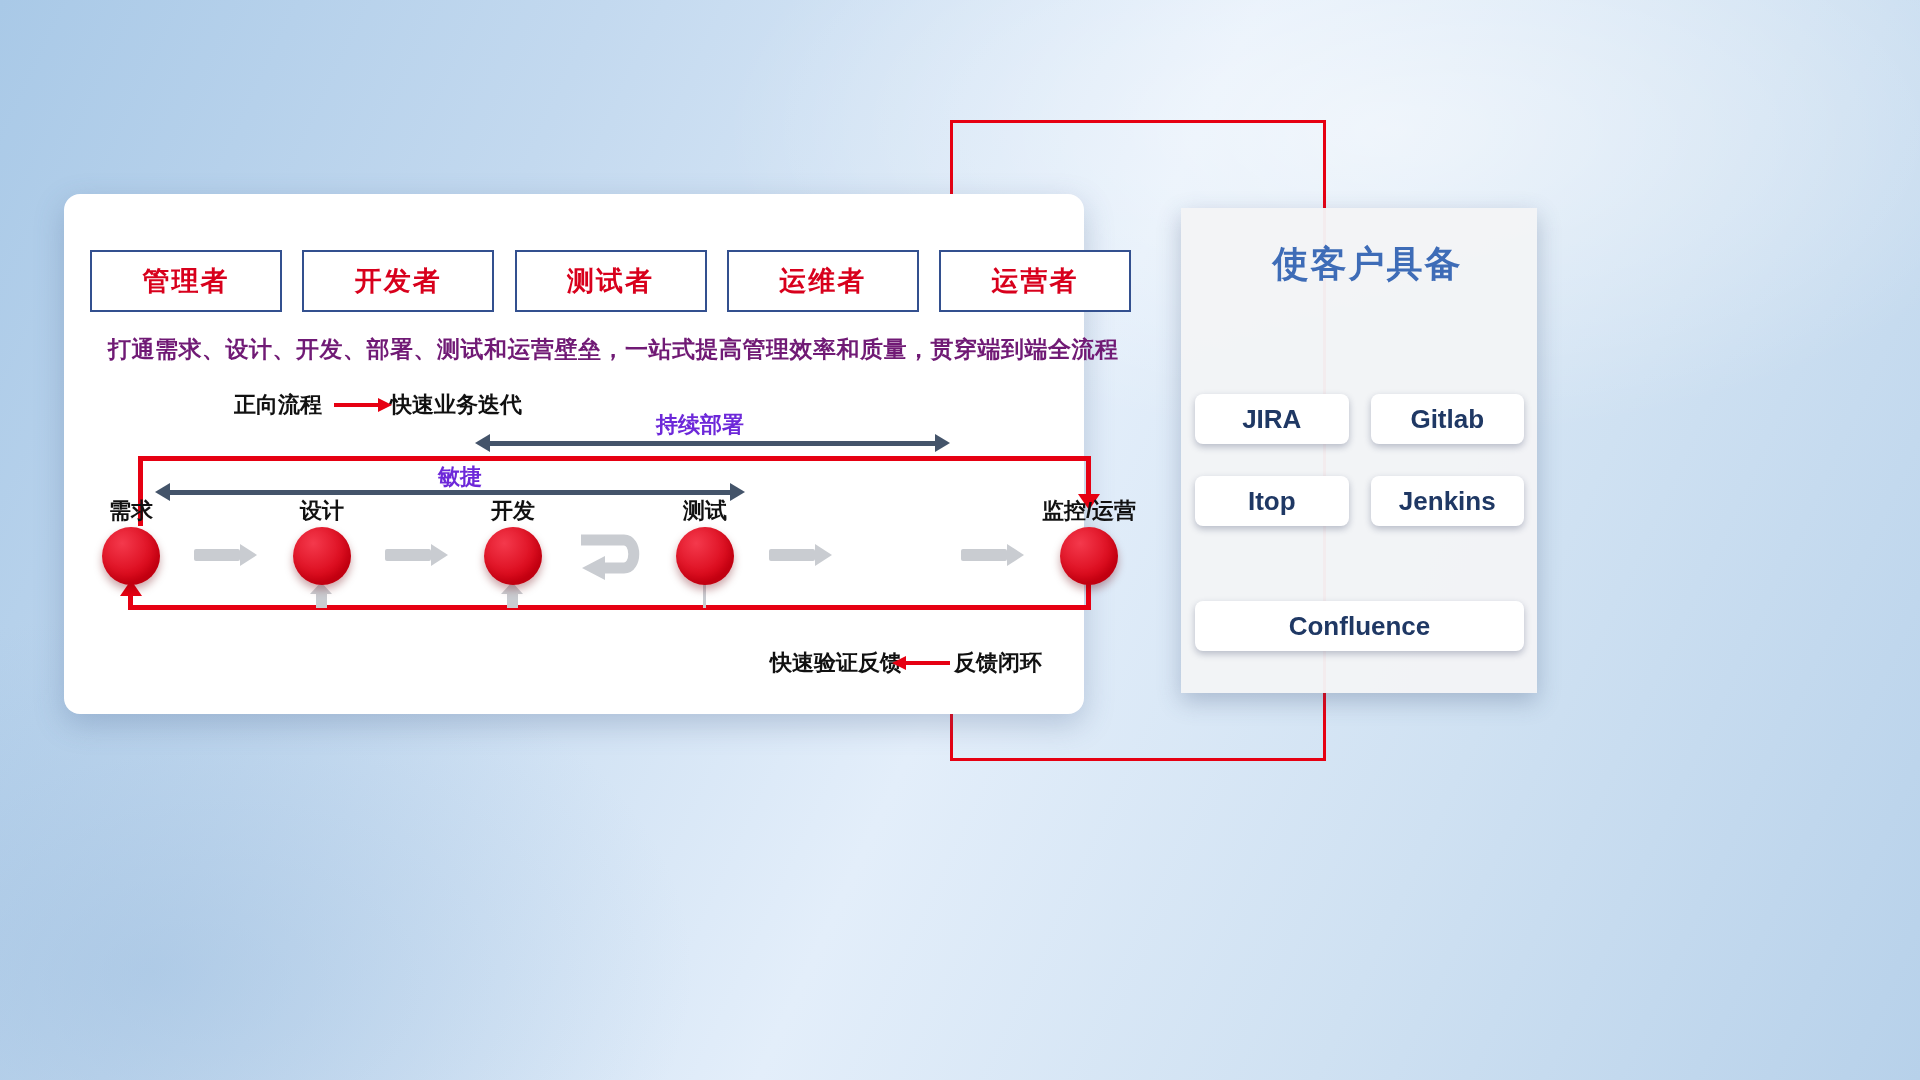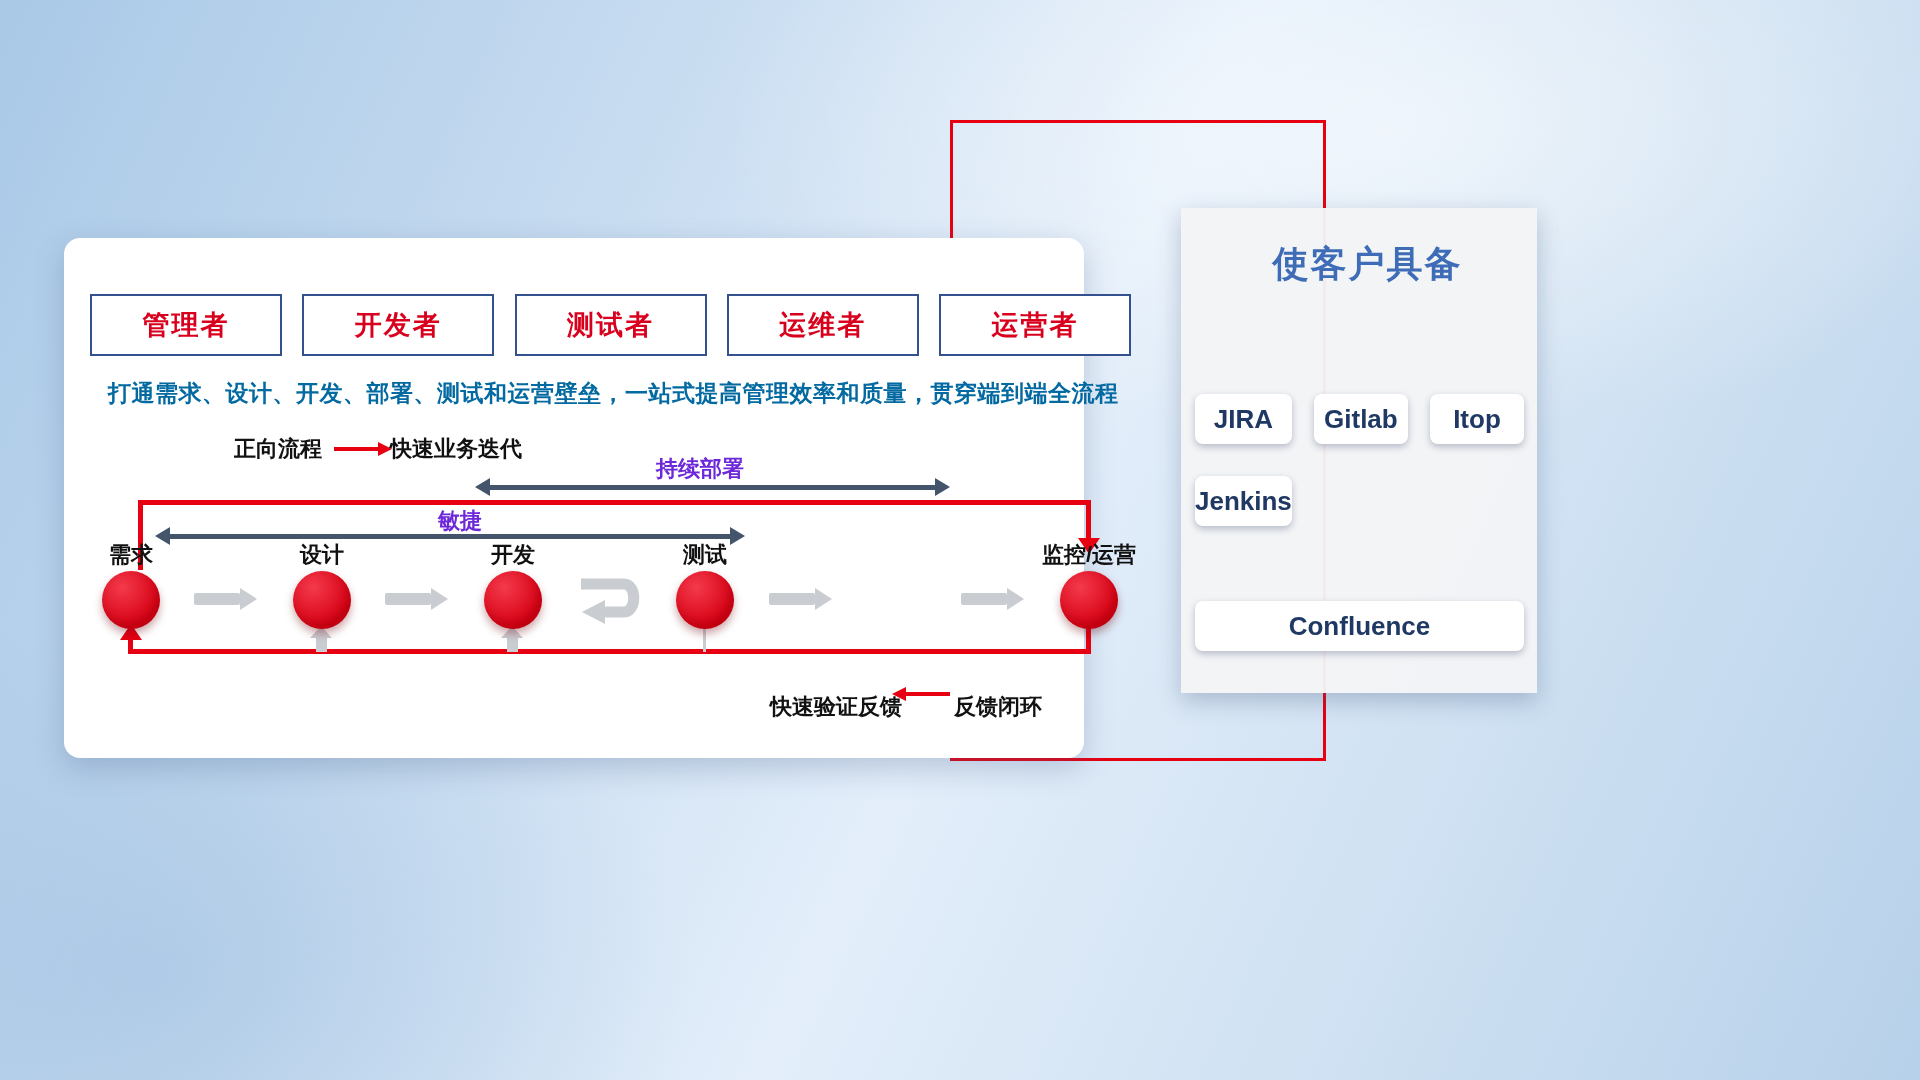--- a/index.html
+++ b/index.html
@@ -17,45 +17,44 @@
   .red-frame {
     position:absolute; left:950px; top:120px; width:376px; height:641px;
     border:3px solid #e60012; z-index:1;
   }
 
   
   .card {
     position:absolute; left:64px; top:194px; width:1020px; height:520px;
     background:#ffffff; border-radius:16px; z-index:2;
     box-shadow:0 10px 30px rgba(70,95,135,.28);
-    margin-top:44px;
   }
 
   
   .roles { position:absolute; left:26px; top:56px; width:1041px; display:flex; justify-content:space-between; }
   .role-box {
     width:192px; height:62px; border:2px solid #33508f; background:#fff;
     display:flex; align-items:center; justify-content:center;
   }
   .role-box span { font-size:27px; font-weight:bold; color:#d8001c; letter-spacing:2px; }
 
   .subtitle {
     position:absolute; left:44px; top:140px; width:1040px;
-    font-size:23px; font-weight:bold; color:#0369a1; letter-spacing:.5px; white-space:nowrap;
+    font-size:23px; font-weight:bold; color:#701a75; letter-spacing:.5px; white-space:nowrap;
   }
 
   
   .legend-forward { position:absolute; left:170px; top:196px; display:flex; align-items:center; gap:12px;text-align:center; }
   .legend-forward .txt { font-size:22px; font-weight:bold; color:#111; }
   .arrow-r-red { position:relative; display:inline-block; width:44px; height:4px; background:#e60012; }
   .arrow-r-red::after { content:""; position:absolute; right:-14px; top:-5px; border-style:solid;
     border-width:7px 0 7px 14px; border-color:transparent transparent transparent #e60012; }
 
   
-  .legend-feedback { position:absolute; left:706px; top:454px; display:flex; gap:4px; }
+  .legend-feedback { position:absolute; left:706px; top:454px; display:flex; align-items:center; gap:4px; }
   .legend-feedback .txt { font-size:22px; font-weight:bold; color:#111; }
   .arrow-l-red { position:relative; display:inline-block; width:44px; height:4px; background:#e60012; }
   .arrow-l-red::before { content:""; position:absolute; left:-14px; top:-5px; border-style:solid;
     border-width:7px 14px 7px 0; border-color:transparent #e60012 transparent transparent; }
 
   
   .span-label { position:absolute; font-size:22px; font-weight:bold; color:#6d28d9; text-align:center; }
   .cd-label { left:561px; top:216px; width:150px; }
   .agile-label { left:346px; top:268px; width:100px; }
   .dbl-arrow { position:absolute; height:5px; background:#44546a; }
@@ -97,21 +96,21 @@
   .panel {
     position:absolute; left:1181px; top:208px; width:356px; height:485px;
     background:rgba(243,244,246,.97); z-index:3;
     box-shadow:0 8px 22px rgba(60,80,120,.3);
   }
   .panel-title { position:absolute; width:100%; text-align:center; font-size:36px; font-weight:bold;
     color:#3e6cb7; letter-spacing:2px;padding-left:17px; }
   .panel-title.l1 { top:32px; }
   .panel-title.l2 { top:106px; }
   .tools { position:absolute; left:14px; top:186px; width:329px; display:grid;
-    grid-template-columns:1fr 1fr 1fr; column-gap:22px; row-gap:32px; }
+    grid-template-columns:1fr 1fr; column-gap:22px; row-gap:32px; }
   .tool {
     height:50px; background:#fff; border-radius:8px;
     box-shadow:0 3px 7px rgba(30,40,80,.28);
     display:flex; align-items:center; justify-content:center;
     font-size:26px; font-weight:bold; color:#1f3864;
   }
   .tool.wide { grid-column:1 / -1;margin-top:43px; }
 </style>
 </head>
 <body>

